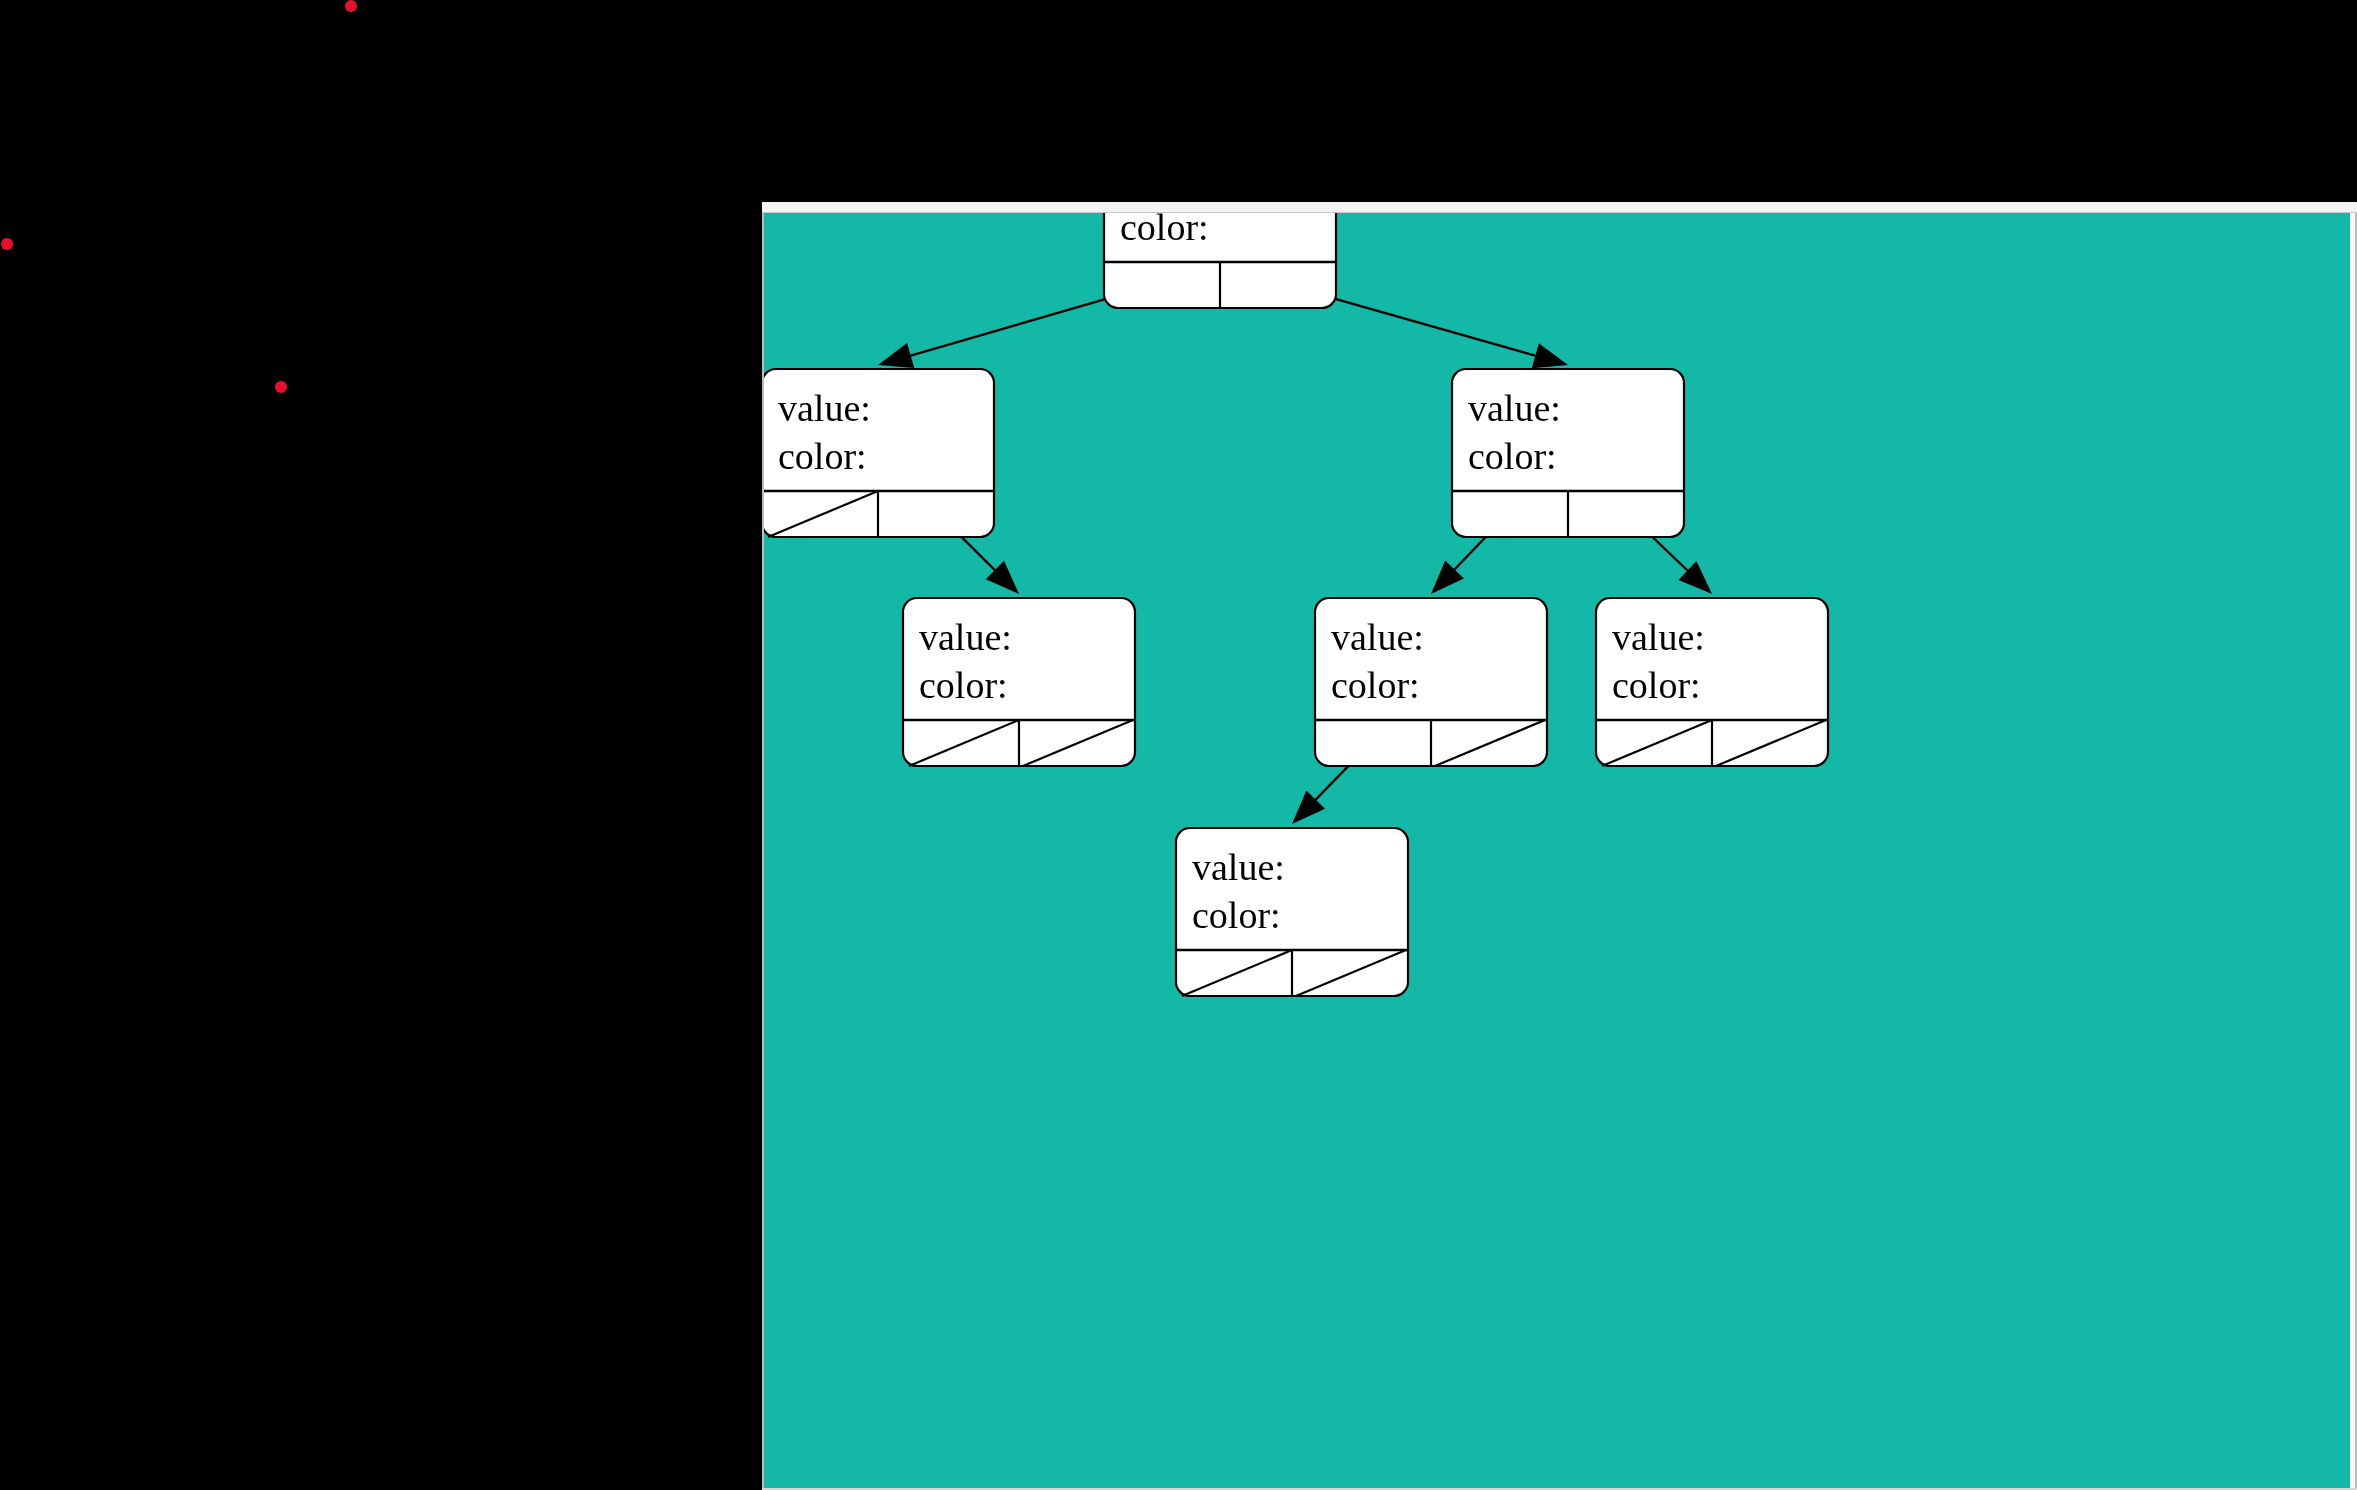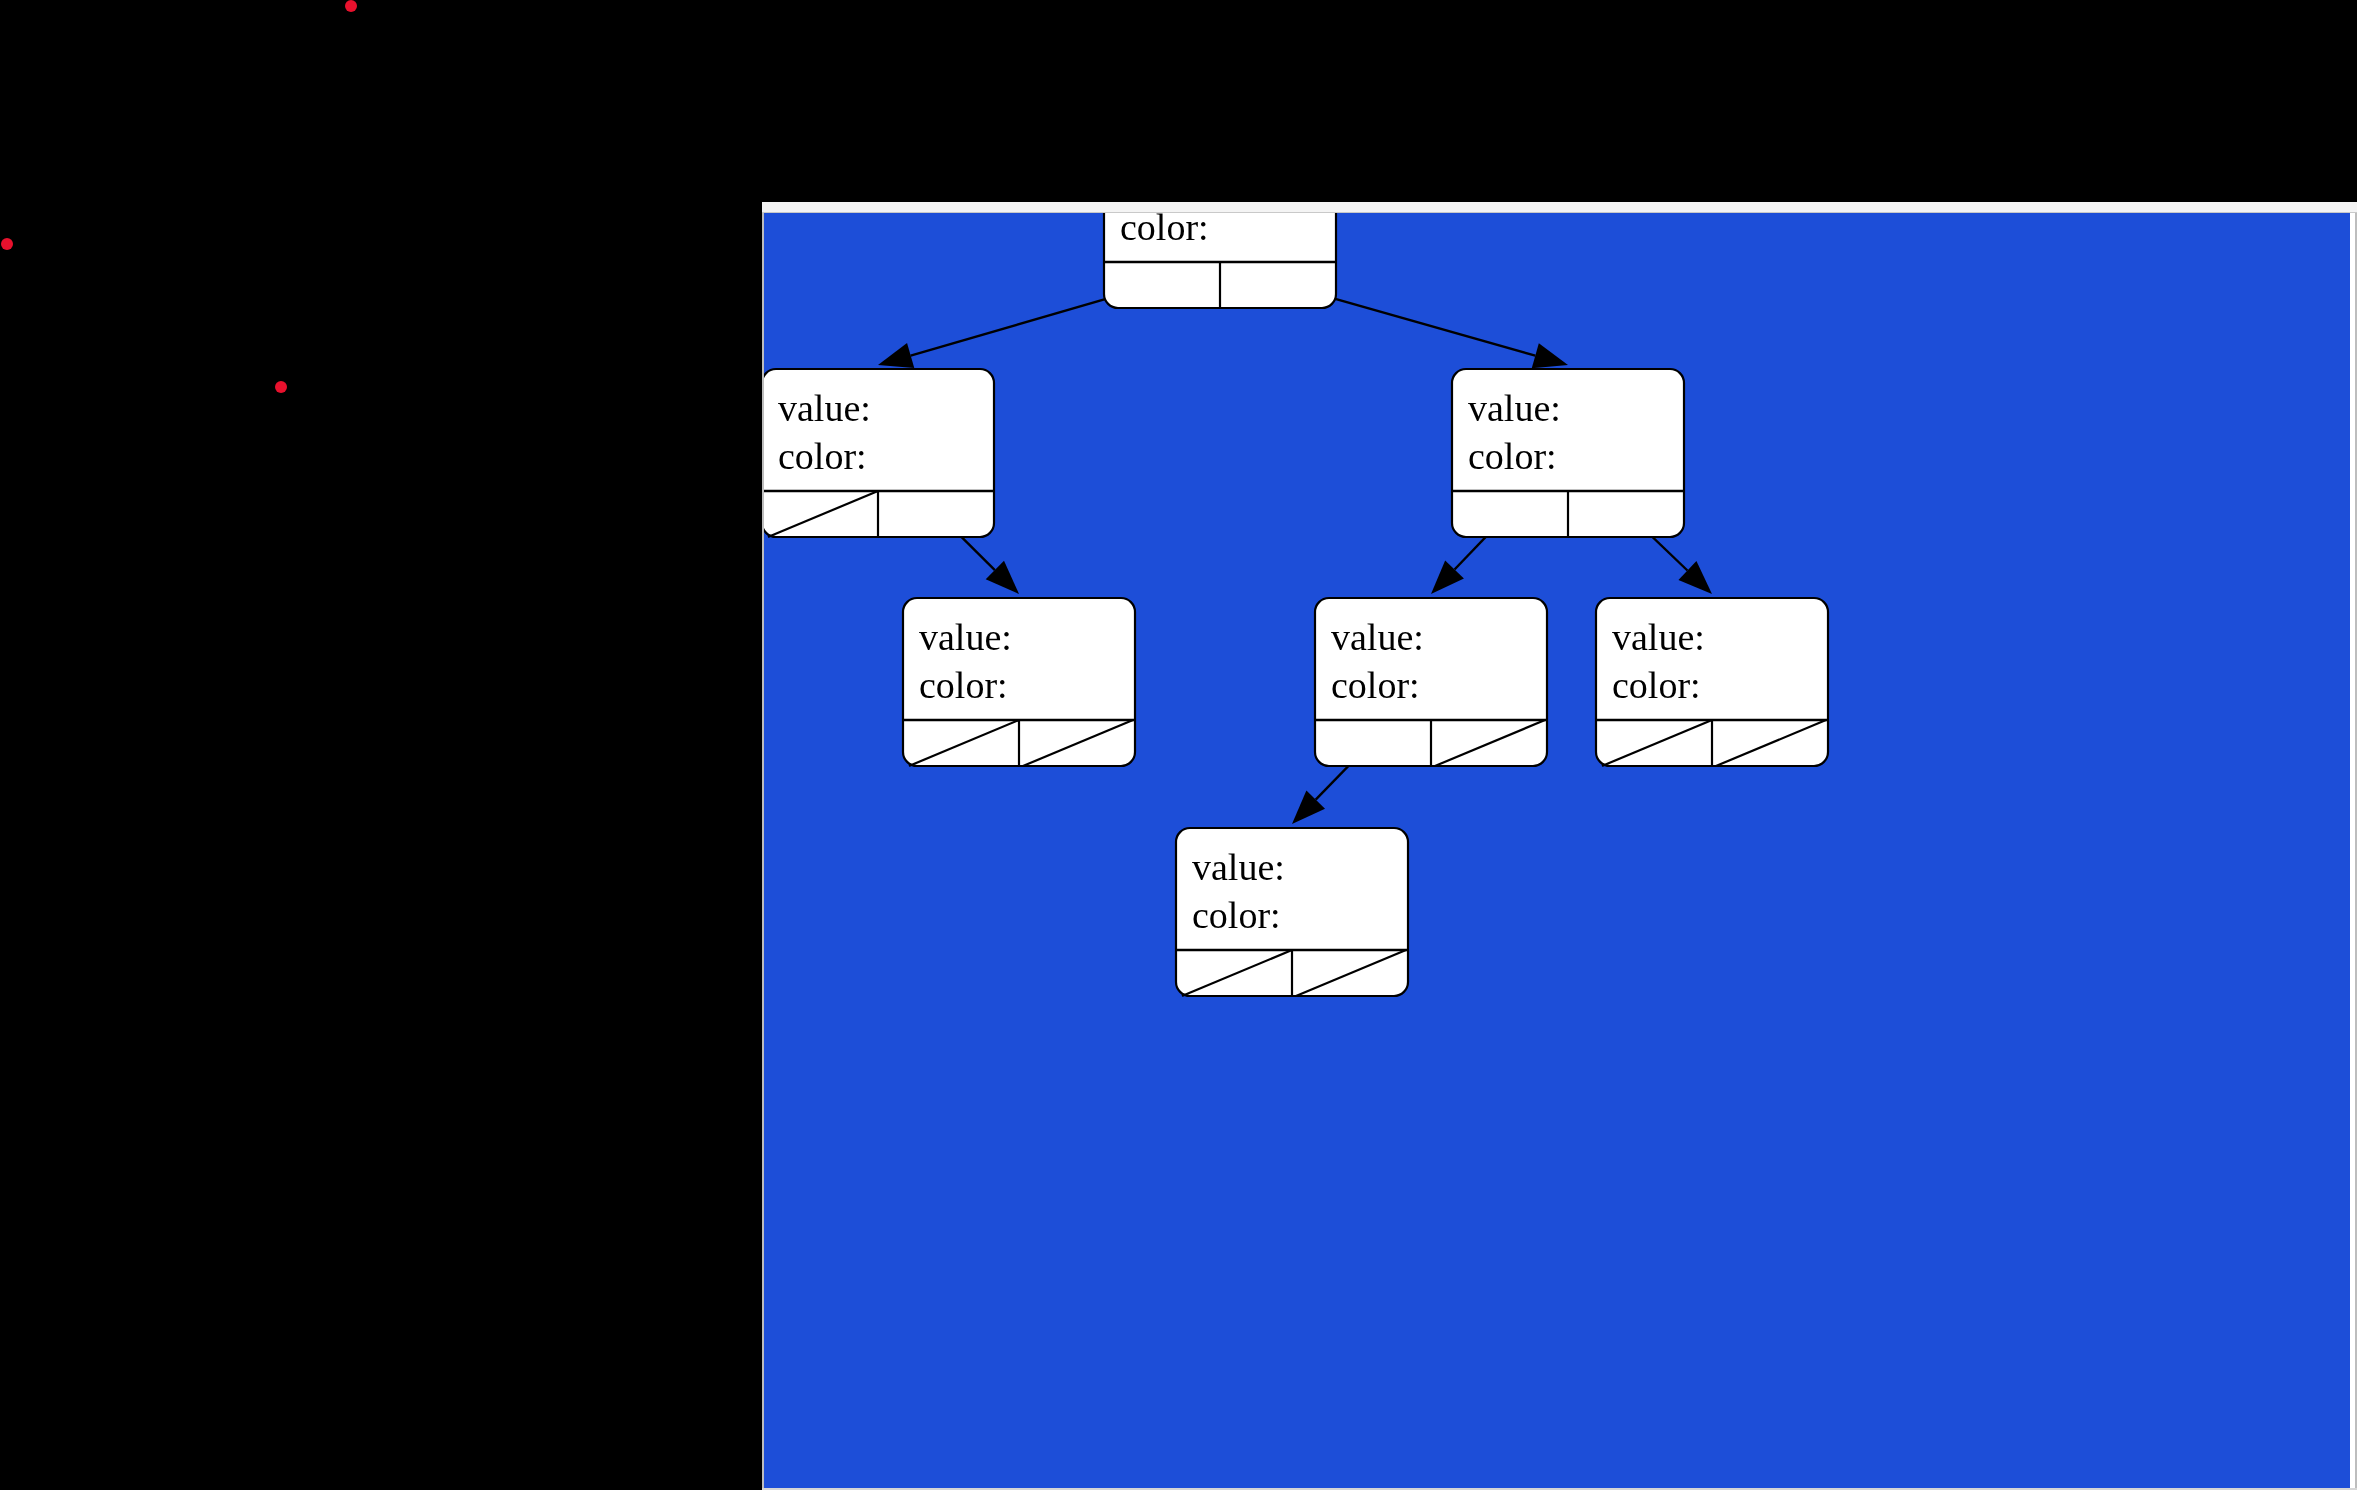--- a/index.html
+++ b/index.html
@@ -121,21 +121,21 @@
 <body style="width: 2357px; height: 1490px; background: rgb(0, 0, 0);">
 
 <div id="backdrop" style="width: 2357px; height: 1490px; background: rgb(0, 0, 0);"></div>
 
 <div id="markers-layer">
     <div class="marker-dot" style="left: 345px; top: 0px; width: 12px; height: 12px; background: rgb(232, 17, 45);"></div>
     <div class="marker-dot" style="left: 1px; top: 238px; width: 12px; height: 12px; background: rgb(232, 17, 45);"></div>
     <div class="marker-dot" style="left: 275px; top: 381px; width: 12px; height: 12px; background: rgb(232, 17, 45);"></div>
   </div>
 
-<div id="viewport" style="left: 762px; top: 202px; width: 1595px; height: 1288px; background: #1d4ed8;">
+<div id="viewport" style="left: 762px; top: 202px; width: 1595px; height: 1288px; background: #14b8a6;">
   <svg id="diagram" viewBox="0 0 1595 1288" style="width: 1595px; height: 1288px;">
     <g id="edges-layer">
         <g>
           <line class="edge-line" x1="400" y1="80.7" x2="148.656435667584" y2="153.53653290337266"></line>
           <polygon class="edge-head" points="116,163 145.03805118946178,141.05024867753173 152.2748201457062,166.0228171292136"></polygon>
         </g>
         <g>
           <line class="edge-line" x1="516" y1="80.7" x2="773.291638492971" y2="153.7175925792121"></line>
           <polygon class="edge-head" points="806,163 769.7424827144343,166.22373080248792 776.8407942715075,141.21145435593627"></polygon>
         </g>

